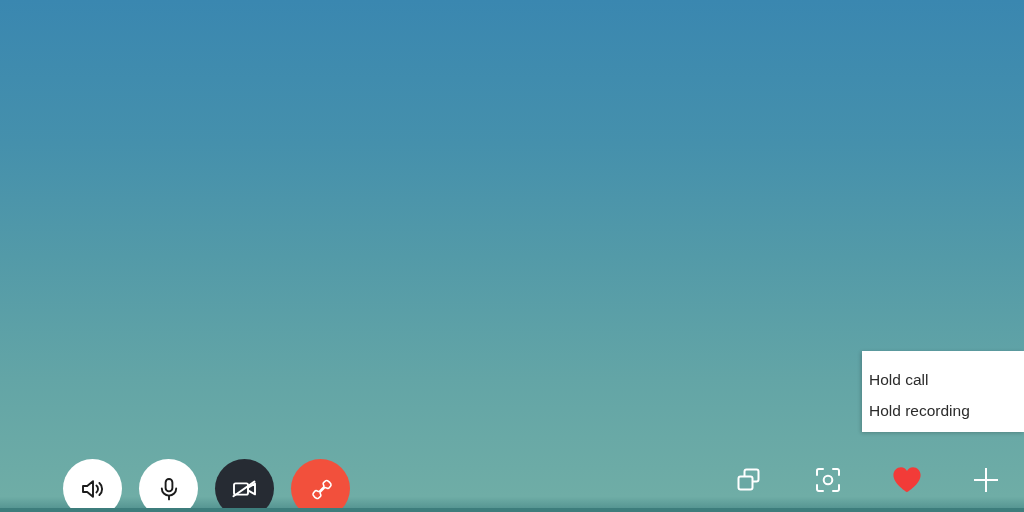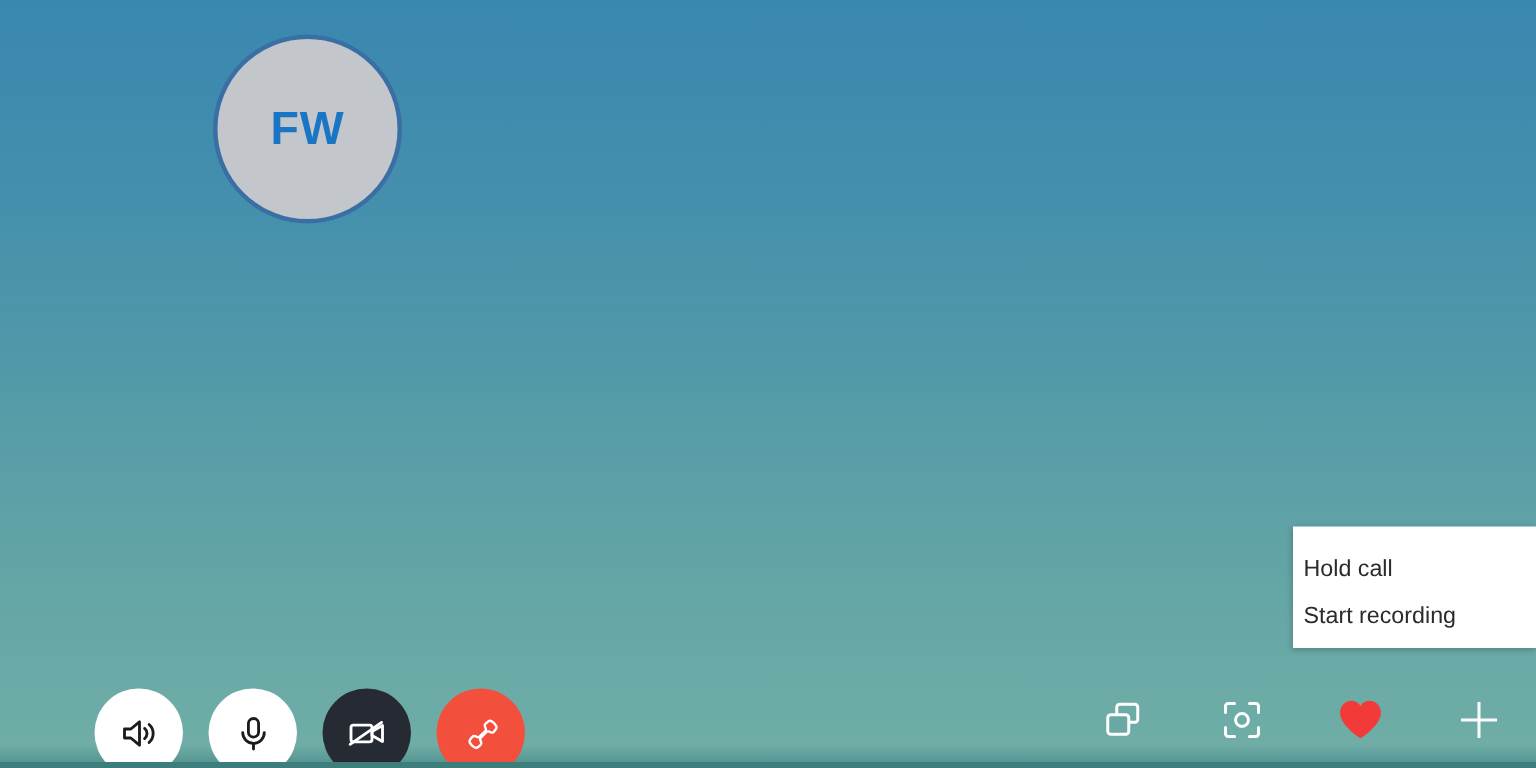--- a/index.html
+++ b/index.html
@@ -111,27 +111,24 @@
     justify-content: center;
   }
 
   svg { display: block; }
 </style>
 </head>
 <body>
 
 <div id="app">
 
-  <div class="avatar">
-    <span class="avatar-initials">FW</span>
-  </div>
 
   <div class="context-menu">
     <div class="context-menu-item">Hold call</div>
-    <div class="context-menu-item">Start recording</div>
+    <div class="context-menu-item">Hold recording</div>
   </div>
 
   <div class="call-controls">
 
     <div class="ctl white">
       <span>
         <svg width="28" height="28" viewBox="0 0 28 28">
           <path d="M4 11 h4.2 L14 6.2 v15.6 L8.2 17 H4 z" fill="none" stroke="#1c1c1c" stroke-width="1.9" stroke-linejoin="round" stroke-linecap="round"></path>
           <path d="M17.4 10.6 a4.4 4.4 0 0 1 0 6.8" fill="none" stroke="#1c1c1c" stroke-width="1.9" stroke-linecap="round"></path>
           <path d="M20.4 8 a8 8 0 0 1 0 12" fill="none" stroke="#1c1c1c" stroke-width="1.9" stroke-linecap="round"></path>

